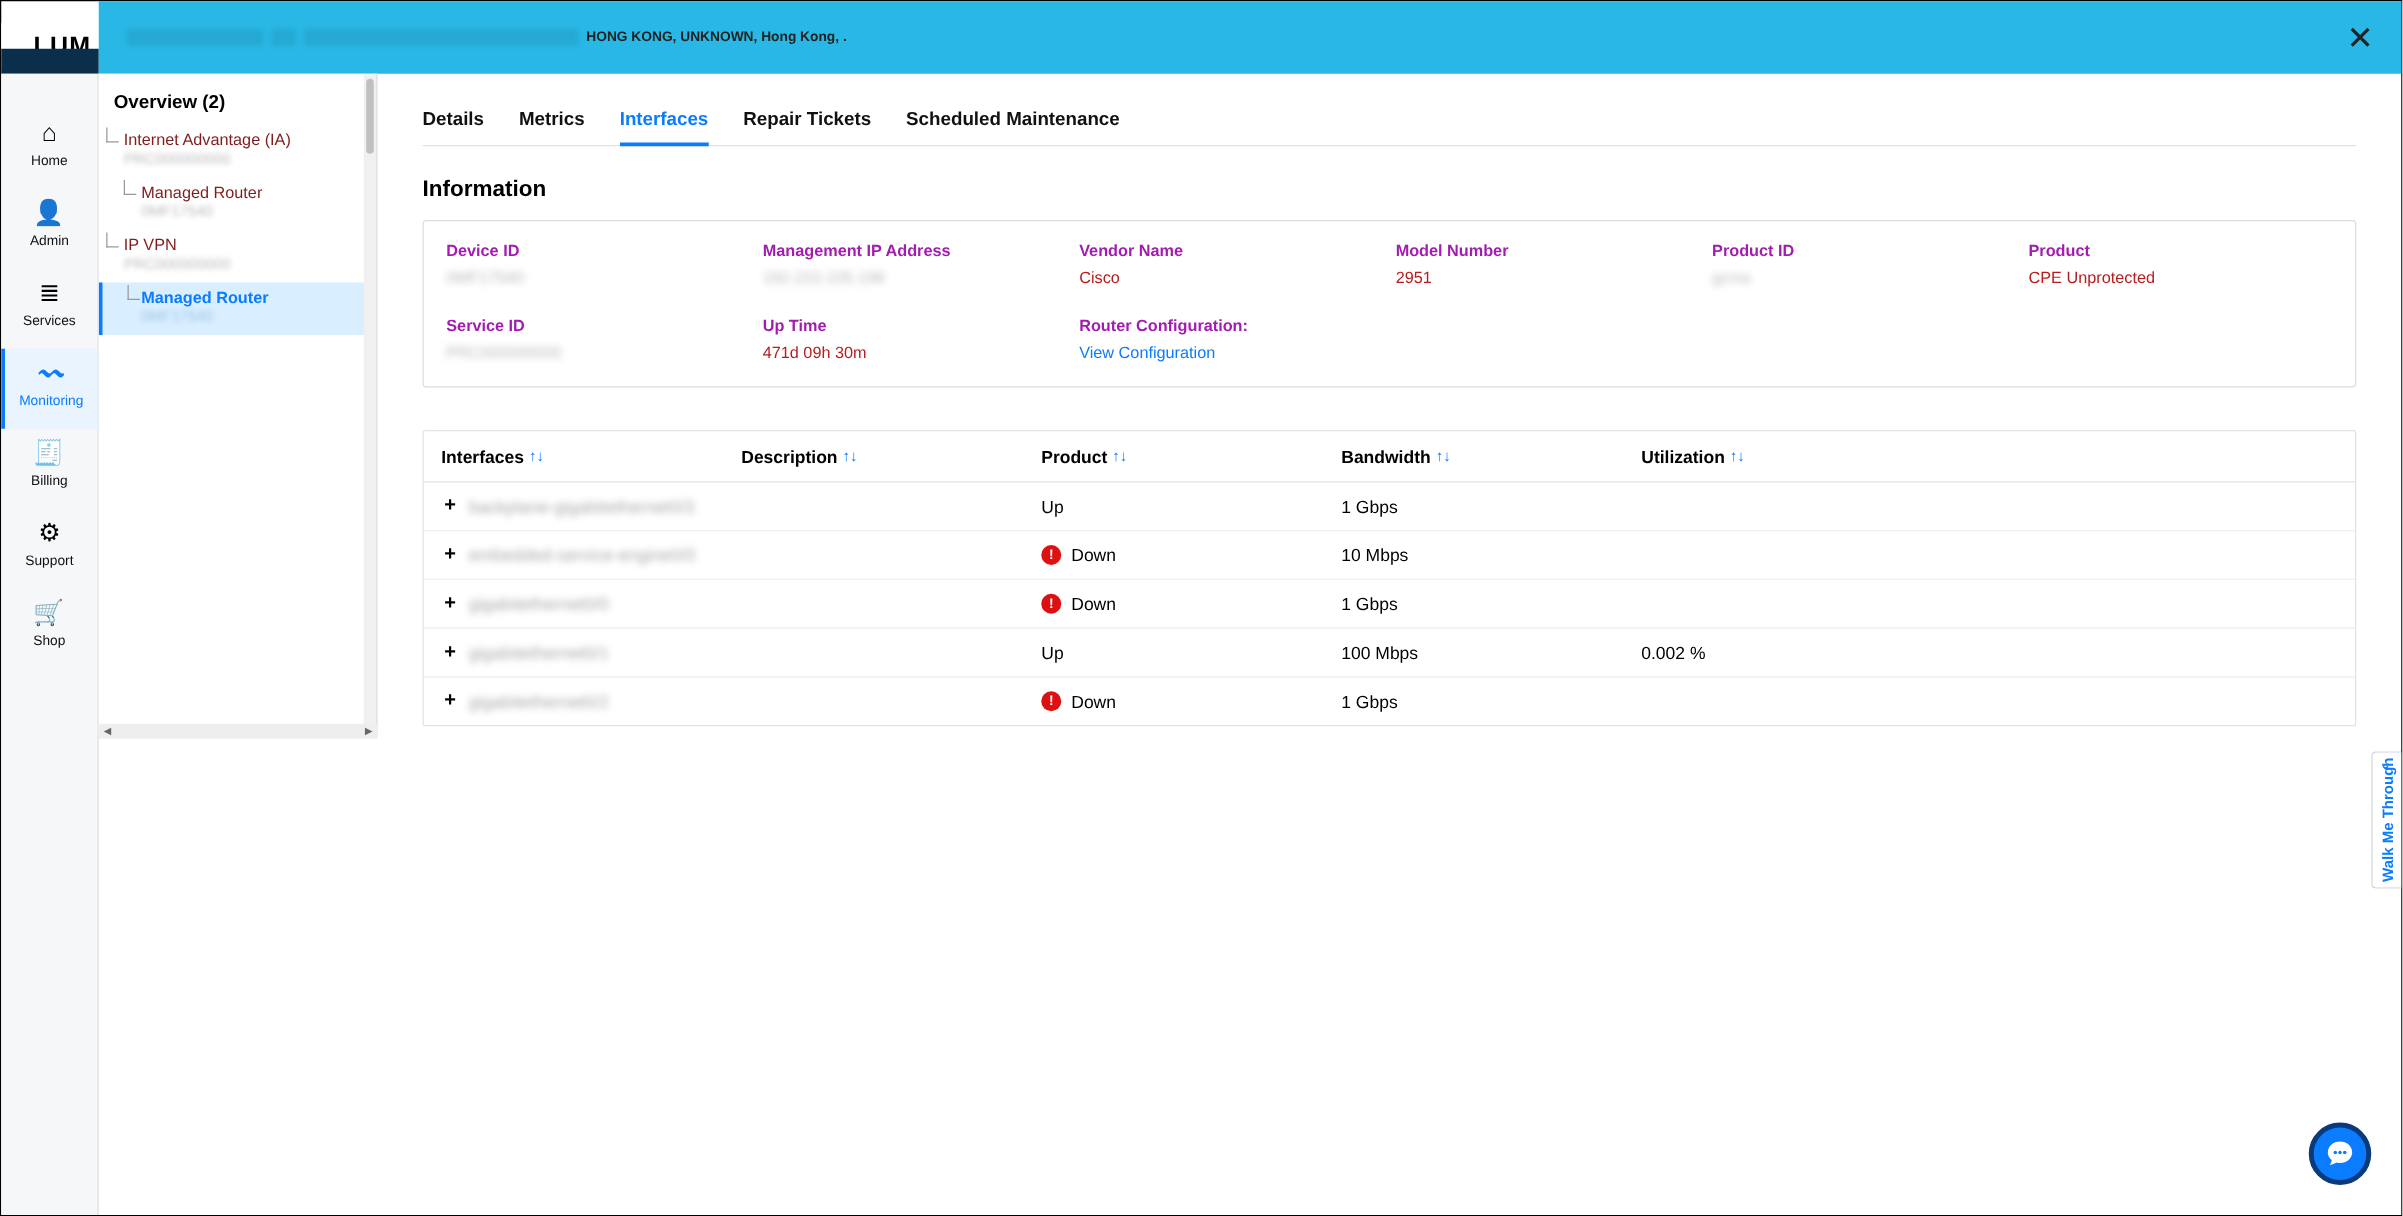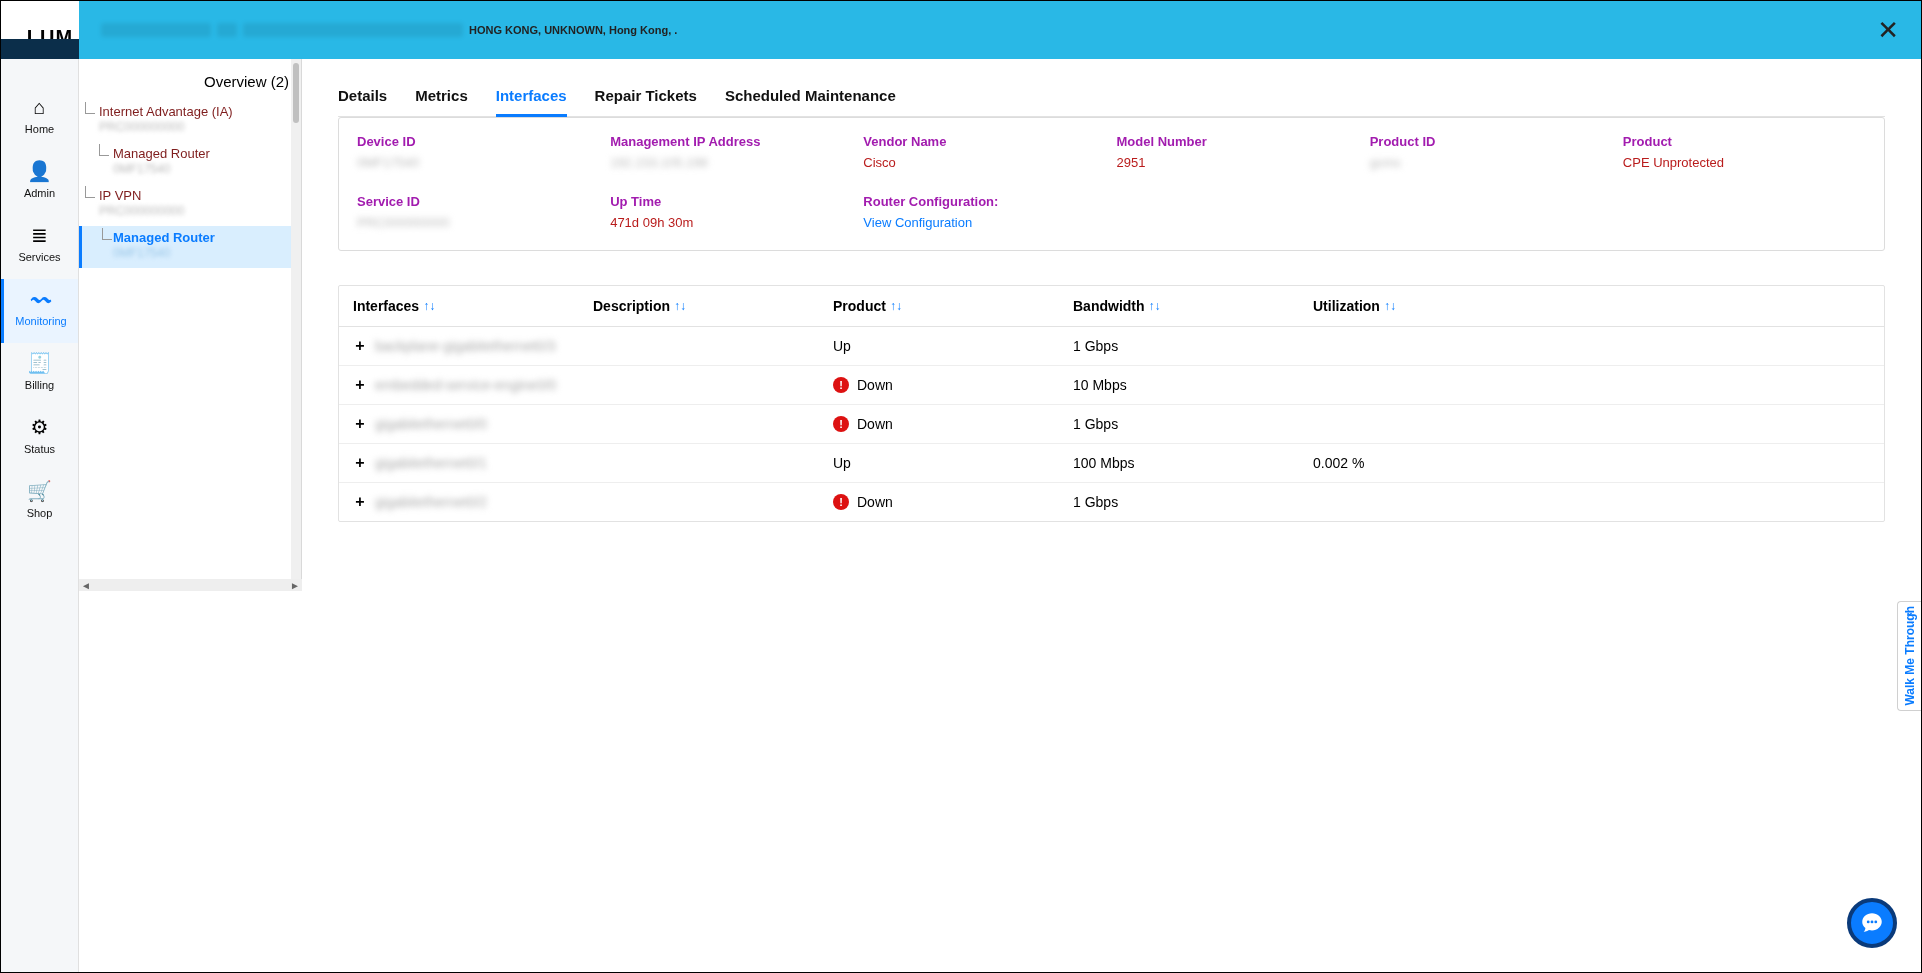--- a/index.html
+++ b/index.html
@@ -18,21 +18,21 @@
 .leftnav .item.active .lbl, .leftnav .item.active .icon { color:#0a7cff; }
 
 .topbar { position:absolute; left:78px; top:0; right:0; height:58px; background:#29b8e6; display:flex; align-items:center; padding:0 22px; color:#222; }
 .topbar .redact { display:inline-block; height:14px; background:rgba(0,0,0,0.08); border-radius:3px; filter:blur(2px); margin-right:6px; }
 .topbar .title { font-size:11px; font-weight:600; }
 .topbar .close { margin-left:auto; font-size:26px; cursor:pointer; color:#222; font-weight:300; }
 
 .tree-panel { position:absolute; left:78px; top:58px; width:223px; height:530px; background:#fff; border-right:1px solid #d9d9d9; overflow-y:auto; overflow-x:auto; }
 .tree-scroll-y { position:absolute; right:0; top:0; width:10px; height:100%; background:#f0f0f0; }
 .tree-scroll-y .thumb { position:absolute; left:2px; top:4px; width:6px; height:60px; background:#c0c0c0; border-radius:3px; }
-.tree-panel h4 { font-size:15px; font-weight:400; padding:14px 12px 10px;text-align:right; }
+.tree-panel h4 { font-size:15px; font-weight:700; padding:14px 12px 10px; }
 .tree-node { padding:4px 8px 8px 20px; font-size:13px; position:relative; cursor:pointer; }
 .tree-node .angle { position:absolute; left:6px; top:2px; width:10px; height:12px; border-left:1px solid #999; border-bottom:1px solid #999; }
 .tree-node .name { color:#7f1d1d; }
 .tree-node .sub { display:block; color:#bbb; font-size:12px; filter:blur(2px); margin-top:1px; }
 .tree-node.child { padding-left:34px; }
 .tree-node.child .angle { left:20px; }
 .tree-node.selected { background:#d9eefe; border-left:3px solid #0a7cff; padding-left:31px; }
 .tree-node.selected .name { color:#0a7cff; font-weight:600; }
 .tree-node.selected .sub { color:#9bc7e8; }
 .tree-bottom-scroll { position:absolute; left:78px; top:578px; width:223px; height:12px; background:#eee; display:flex; align-items:center; justify-content:space-between; padding:0 2px; }
@@ -94,21 +94,21 @@
       <div class="item active">
         <span class="icon">〰</span>
         <span class="lbl">Monitoring</span>
       </div>
       <div class="item">
         <span class="icon">🧾</span>
         <span class="lbl">Billing</span>
       </div>
       <div class="item">
         <span class="icon">⚙</span>
-        <span class="lbl">Status</span>
+        <span class="lbl">Support</span>
       </div>
       <div class="item">
         <span class="icon">🛒</span>
         <span class="lbl">Shop</span>
       </div>
     </div>
 
   <div class="topbar">
     <span class="redact" style="width:110px"></span>
     <span class="redact" style="width:20px"></span>
@@ -136,20 +136,21 @@
 
   <div class="main">
     <div class="tabs" id="tabs">
         <div class="tab">Details</div>
         <div class="tab">Metrics</div>
         <div class="tab active">Interfaces</div>
         <div class="tab">Repair Tickets</div>
         <div class="tab">Scheduled Maintenance</div>
       </div>
 
+    <div class="section-title">Information</div>
     <div class="info-box">
       <div class="info-grid" id="info-grid">
           <div class="info-cell">
             <div class="k">Device ID</div>
             <div class="v blur">0MF17540</div>
           </div>
           <div class="info-cell">
             <div class="k">Management IP Address</div>
             <div class="v blur">192.233.105.198</div>
           </div>

